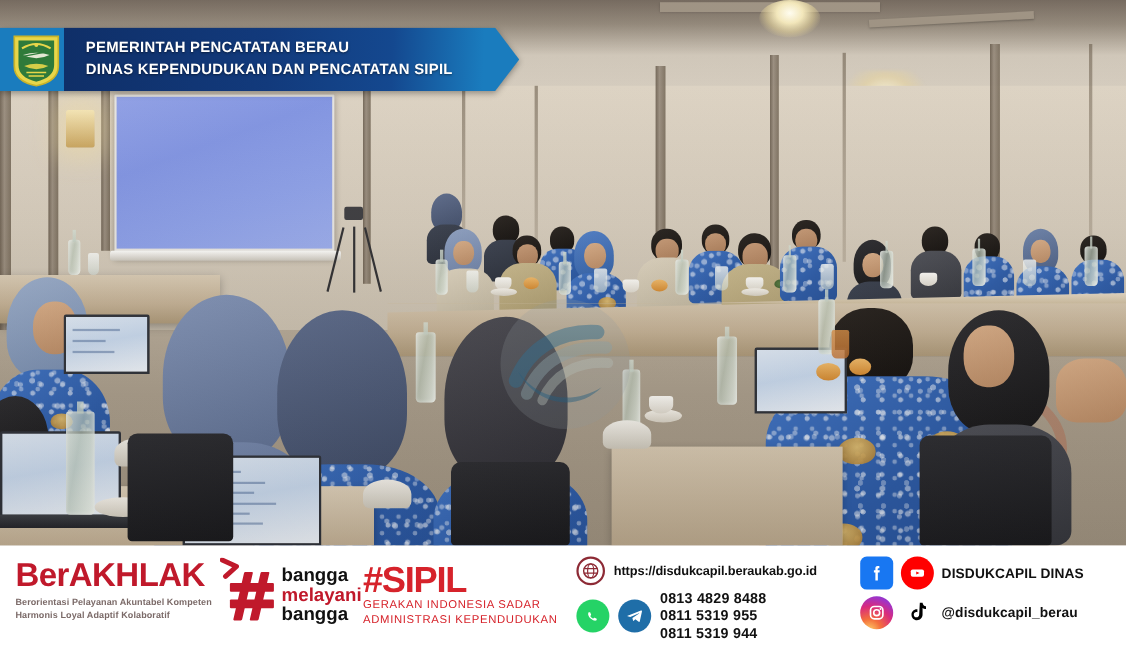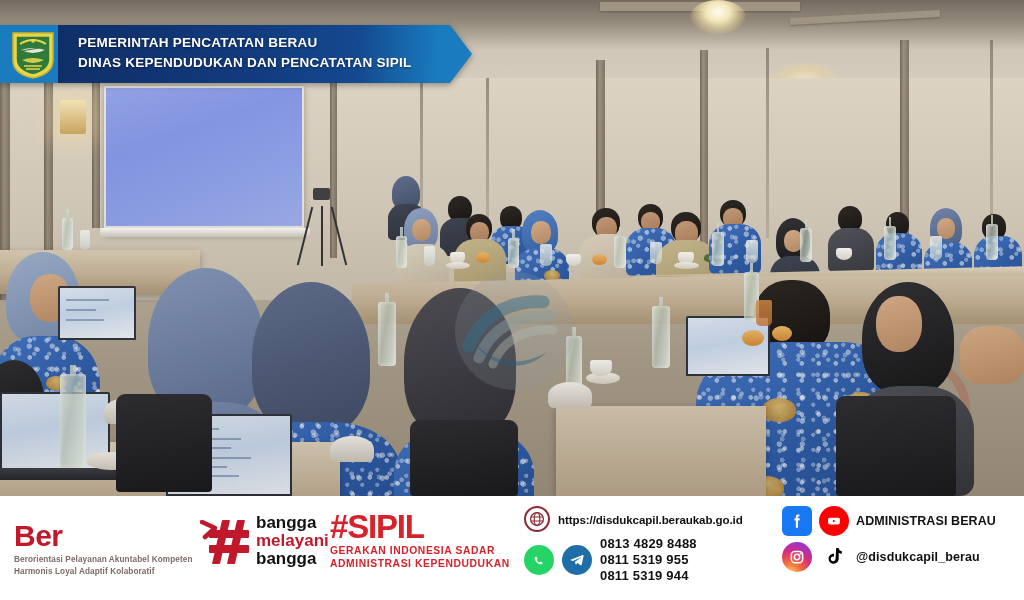--- a/index.html
+++ b/index.html
@@ -220,21 +220,21 @@
     color:#ffffff; font-weight:bold; font-size:13.5px; line-height:20px;
     letter-spacing:.25px; text-shadow:0 1px 2px rgba(0,0,0,.5);
     white-space:nowrap;
   }
 
   
   .footer {
     position:absolute; left:0; top:496px; width:1024px; height:104px;
     background:#ffffff; display:flex; align-items:center;
   }
-  .f-berakhlak { position:absolute; left:14px; top:24px; width:190px; }
+  .f-berakhlak { position:absolute; left:14px; top:12px; width:190px; }
   .berakhlak-word {
     font-size:30px; font-weight:bold; color:#c0192b; letter-spacing:-.5px;
     line-height:32px; position:relative; display:inline-block;
   }
   .berakhlak-arrow {
     position:absolute; right:-14px; top:-6px; width:18px; height:18px;
   }
   .berakhlak-sub {
     font-size:8.2px; line-height:11.5px; color:#7b6a68; font-weight:bold;
     margin-top:2px; letter-spacing:.1px;
@@ -244,21 +244,21 @@
   .hash-red { width:42px; height:46px; position:relative; }
   .hash-red i {
     position:absolute; background:#c0192b; border-radius:1px;
   }
   .bangga-lines { font-weight:bold; color:#111; line-height:18px; font-size:17px; }
   .bangga-lines .red { color:#c0192b; }
 
   .f-gisa { position:absolute; left:330px; top:14px; width:185px; }
   .gisa-top { font-size:33px; font-weight:bold; color:#d6232b; line-height:34px; letter-spacing:-1.2px; }
   .gisa-sub1, .gisa-sub2 {
-    font-size:10.3px; font-weight:bold; color:#d6232b; letter-spacing:.6px; line-height:13px;
+    font-size:10.3px; font-weight:normal; color:#d6232b; letter-spacing:.6px; line-height:13px;
   }
 
   .f-contact { position:absolute; left:524px; top:10px; width:250px; }
   .c-row { display:flex; align-items:center; gap:8px; }
   .c-url { font-size:11.6px; font-weight:bold; color:#111; letter-spacing:-.1px; }
   .c-phones { font-size:13px; font-weight:bold; color:#111; line-height:16px; letter-spacing:.2px; }
 
   .f-social { position:absolute; left:782px; top:10px; width:240px; }
   .s-row { display:flex; align-items:center; gap:7px; margin-bottom:6px; }
   .s-label { font-size:12.5px; font-weight:bold; color:#111; letter-spacing:.1px; }
@@ -554,20 +554,21 @@
       <div>PEMERINTAH PENCATATAN BERAU</div>
       <div>DINAS KEPENDUDUKAN DAN PENCATATAN SIPIL</div>
     </div>
   </div>
 
   <div class="footer">
 
     <div class="f-berakhlak">
       <div class="berakhlak-word" style="display:flex;align-items:baseline;">
         <span style="font-weight:bold;">Ber</span>
+          <span style="font-weight:bold;">AKHLAK</span>
         <span class="berakhlak-arrow">
           <svg width="18" height="20" viewBox="0 0 18 20" aria-hidden="true">
             <path d="M2 2 L15 8 L5 17" fill="none" stroke="#c0192b" stroke-width="4.5" stroke-linecap="round" stroke-linejoin="round"></path>
           </svg>
         </span>
       </div>
       <div class="berakhlak-sub">
         <div>Berorientasi Pelayanan Akuntabel Kompeten</div>
         <div>Harmonis Loyal Adaptif Kolaboratif</div>
       </div>
@@ -629,21 +630,21 @@
           <svg width="18" height="18" viewBox="0 0 24 24" aria-hidden="true">
             <path d="M15.2 8.4h-2V6.9c0-.6.4-.8.7-.8h1.3V3.4h-2c-2.3 0-2.8 1.7-2.8 2.8v2.2H8.6v2.9h1.8V21h3v-9.7h2l.3-2.9z" fill="#fff"></path>
           </svg>
         </span>
         <span class="ic ic-circle" style="background:#ff0000;display:flex;align-items:center;justify-content:center;">
           <svg width="18" height="18" viewBox="0 0 24 24" aria-hidden="true">
             <rect x="4" y="7.5" width="16" height="9" rx="2.4" fill="#fff"></rect>
             <path d="M10.6 10.2 14.6 12 10.6 13.8z" fill="#ff0000"></path>
           </svg>
         </span>
-        <span class="s-label">ADMINISTRASI BERAU</span>
+        <span class="s-label">DISDUKCAPIL DINAS</span>
       </div>
       <div class="s-row">
         <span class="ic ic-circle" style="background:radial-gradient(circle at 28% 105%, #fdd26a 0%, #f46f3c 28%, #d92b7c 58%, #a133c6 80%, #6a39d6 100%);display:flex;align-items:center;justify-content:center;">
           <svg width="18" height="18" viewBox="0 0 24 24" aria-hidden="true">
             <rect x="4.5" y="4.5" width="15" height="15" rx="4.6" fill="none" stroke="#fff" stroke-width="2"></rect>
             <circle cx="12" cy="12" r="3.6" fill="none" stroke="#fff" stroke-width="2"></circle>
             <circle cx="16.6" cy="7.5" r="1.2" fill="#fff"></circle>
           </svg>
         </span>
         <span class="ic ic-circle" style="background:#ffffff;display:flex;align-items:center;justify-content:center;">

